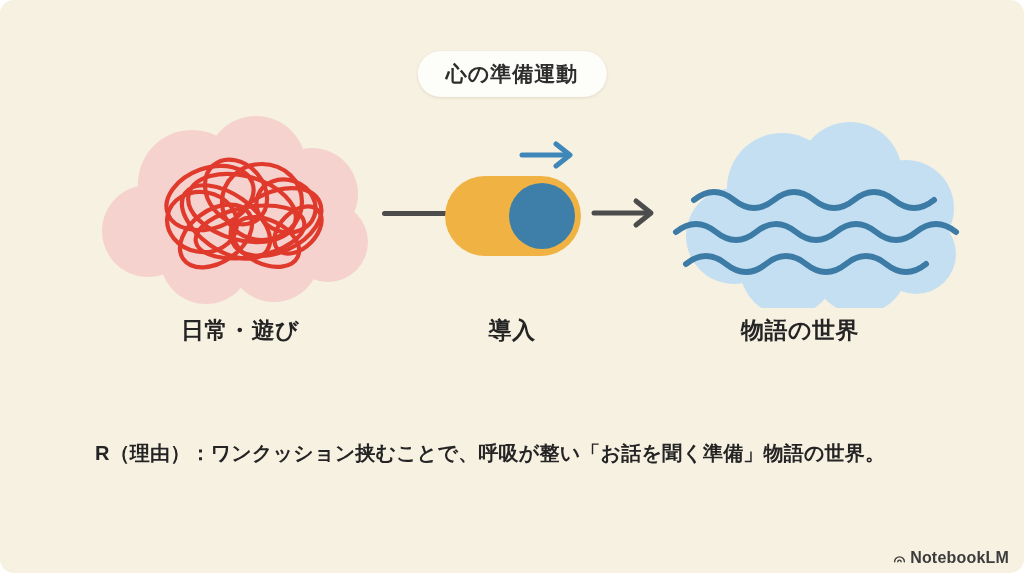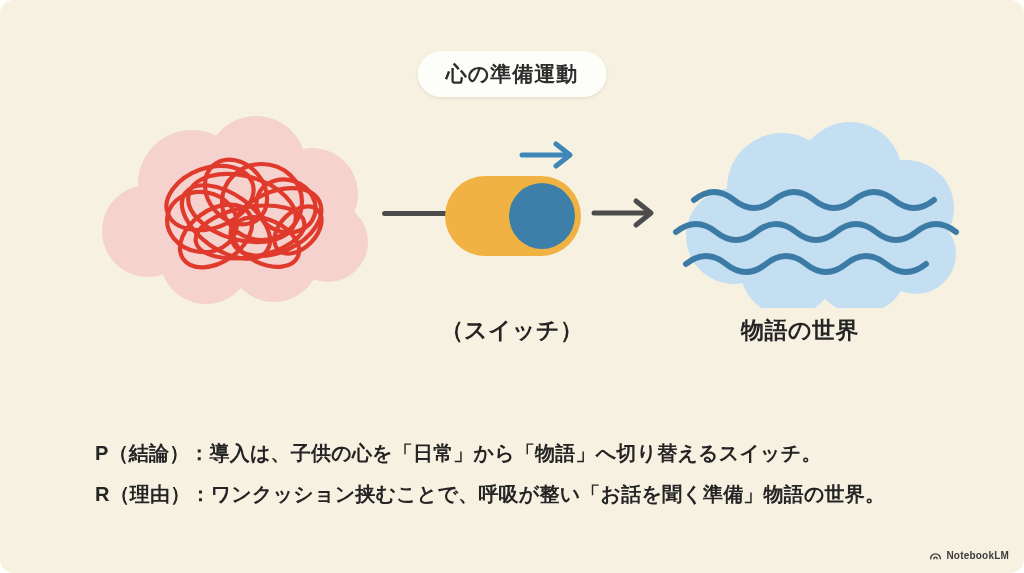--- a/index.html
+++ b/index.html
@@ -91,21 +91,21 @@
   
   .footer-brand {
     position: absolute;
     right: 15px; top: 549px;
     display: flex;
     align-items: center;
     gap: 4px;
     color: #3c3c3c;
   }
   .footer-brand .brand-text {
-    font-size: 10px;
+    font-size: 16px;
     font-weight: 700;
     letter-spacing: 0.2px;
   }
 </style>
 </head>
 <body>
 
 <div class="canvas">
 
   <div class="badge">
@@ -179,30 +179,30 @@
       </g>
       <g fill="none" stroke="#3c7ba6" stroke-width="6" stroke-linecap="round">
         <path d="M 32 84  q 20 -16 40 0 t 40 0 t 40 0 t 40 0 t 40 0 t 40 0"></path>
         <path d="M 14 116 q 20 -16 40 0 t 40 0 t 40 0 t 40 0 t 40 0 t 40 0 t 40 0"></path>
         <path d="M 24 148 q 20 -16 40 0 t 40 0 t 40 0 t 40 0 t 40 0 t 40 0"></path>
       </g>
     </svg>
   </div>
 
   <div class="stage-label stage-label-left">
+    <div>日常・遊び</div>
   </div>
   <div class="stage-label stage-label-mid">
-    <div>（スイッチ）</div>
+    <div>導入</div>
   </div>
   <div class="stage-label stage-label-right">
     <div>物語の世界</div>
   </div>
 
   <div class="notes">
-    <p>P（結論）：導入は、子供の心を「日常」から「物語」へ切り替えるスイッチ。</p>
     <p>R（理由）：ワンクッション挟むことで、呼吸が整い「お話を聞く準備」物語の世界。</p>
   </div>
 
   <div class="footer-brand">
     <span style="display:inline-flex;">
       <svg width="13" height="13" viewBox="0 0 24 24">
         <g fill="none" stroke="#3c3c3c" stroke-width="2.6" stroke-linecap="round">
           <path d="M3 18 A 9 9 0 0 1 21 18"></path>
           <path d="M9 18 A 3 3 0 0 1 15 18"></path>
         </g>

